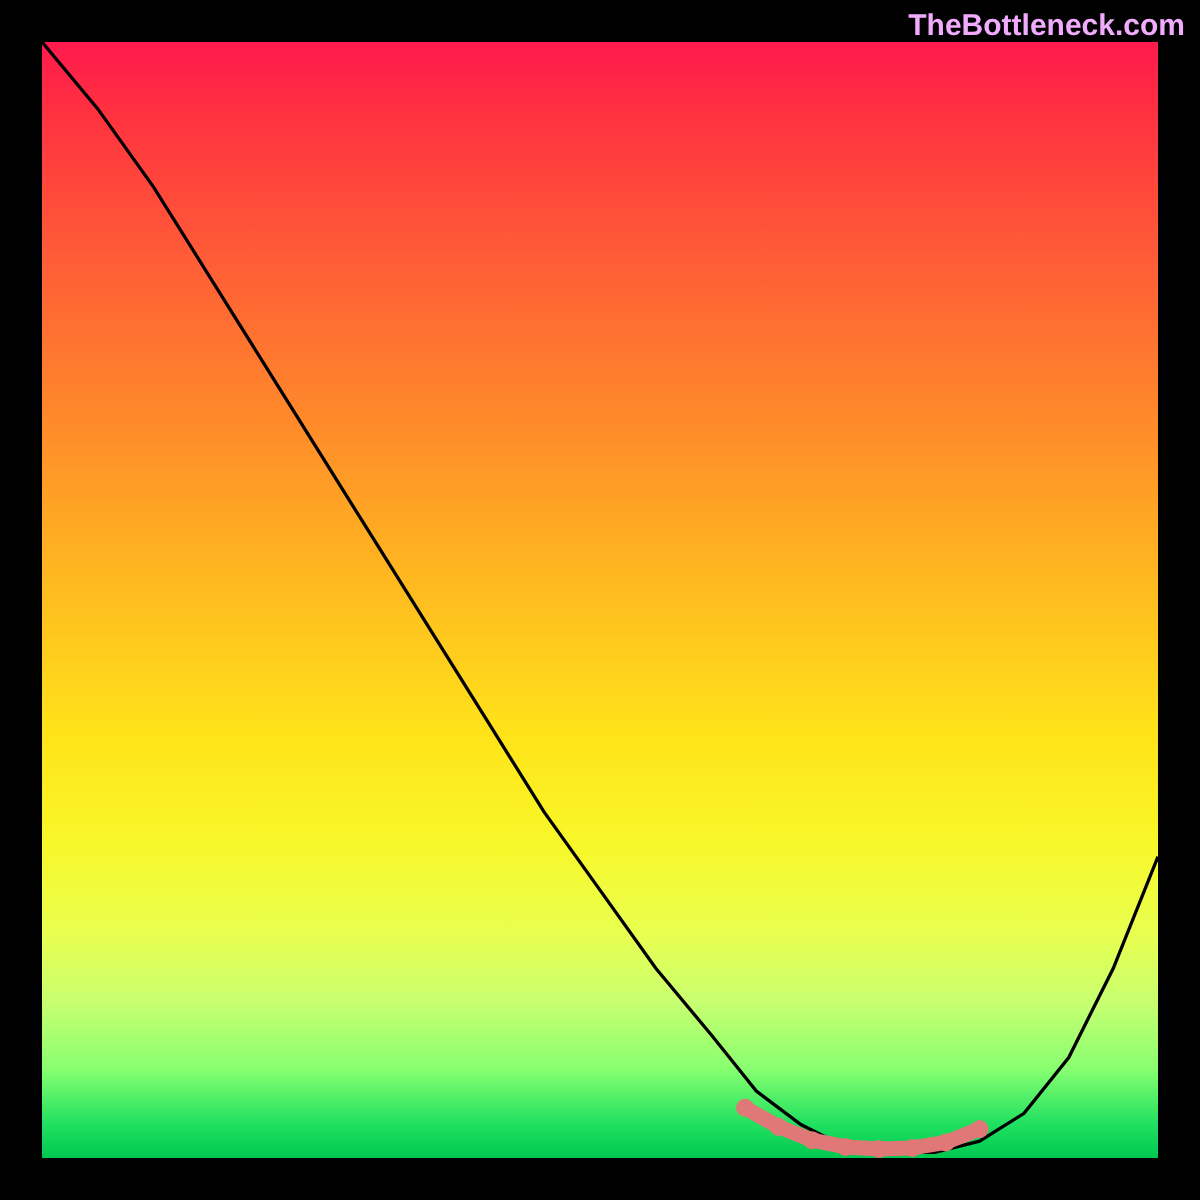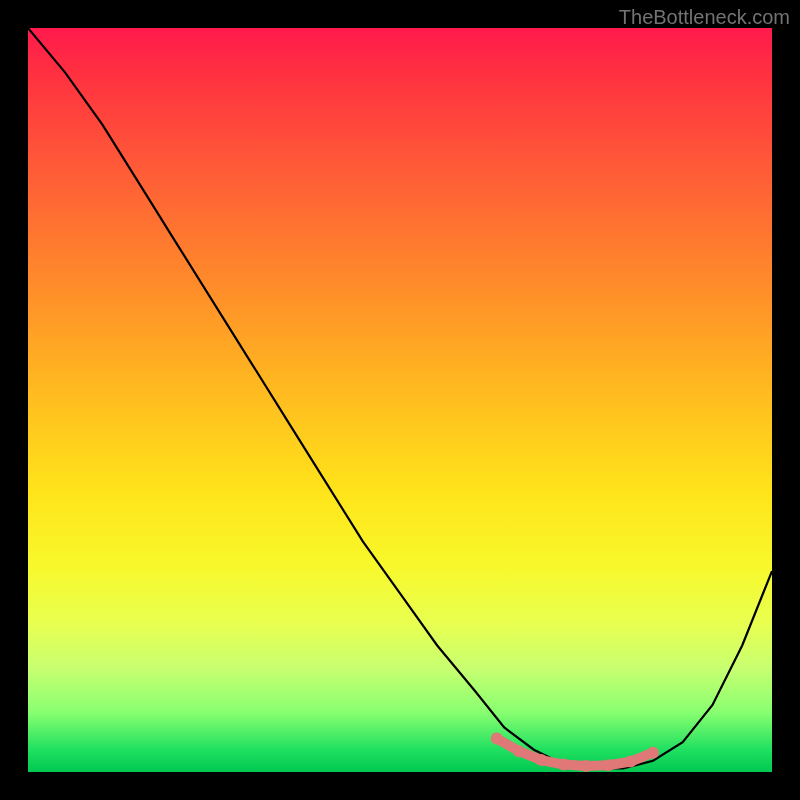--- a/index.html
+++ b/index.html
@@ -8,23 +8,23 @@
     width: 800px;
     height: 800px;
     background: #000;
     position: relative;
     font-family: Arial, Helvetica, sans-serif;
   }
   .watermark {
     position: absolute;
     top: 6px;
     right: 10px;
-    color: #737373;
+    color: #f0abfc;
     font-size: 20px;
-    font-weight: normal;
+    font-weight: bold;
     z-index: 10;
     margin-left: 40px;
   }
   .plot-area {
     position: absolute;
     left: 28px;
     top: 28px;
     width: 744px;
     height: 744px;
     overflow: hidden;

